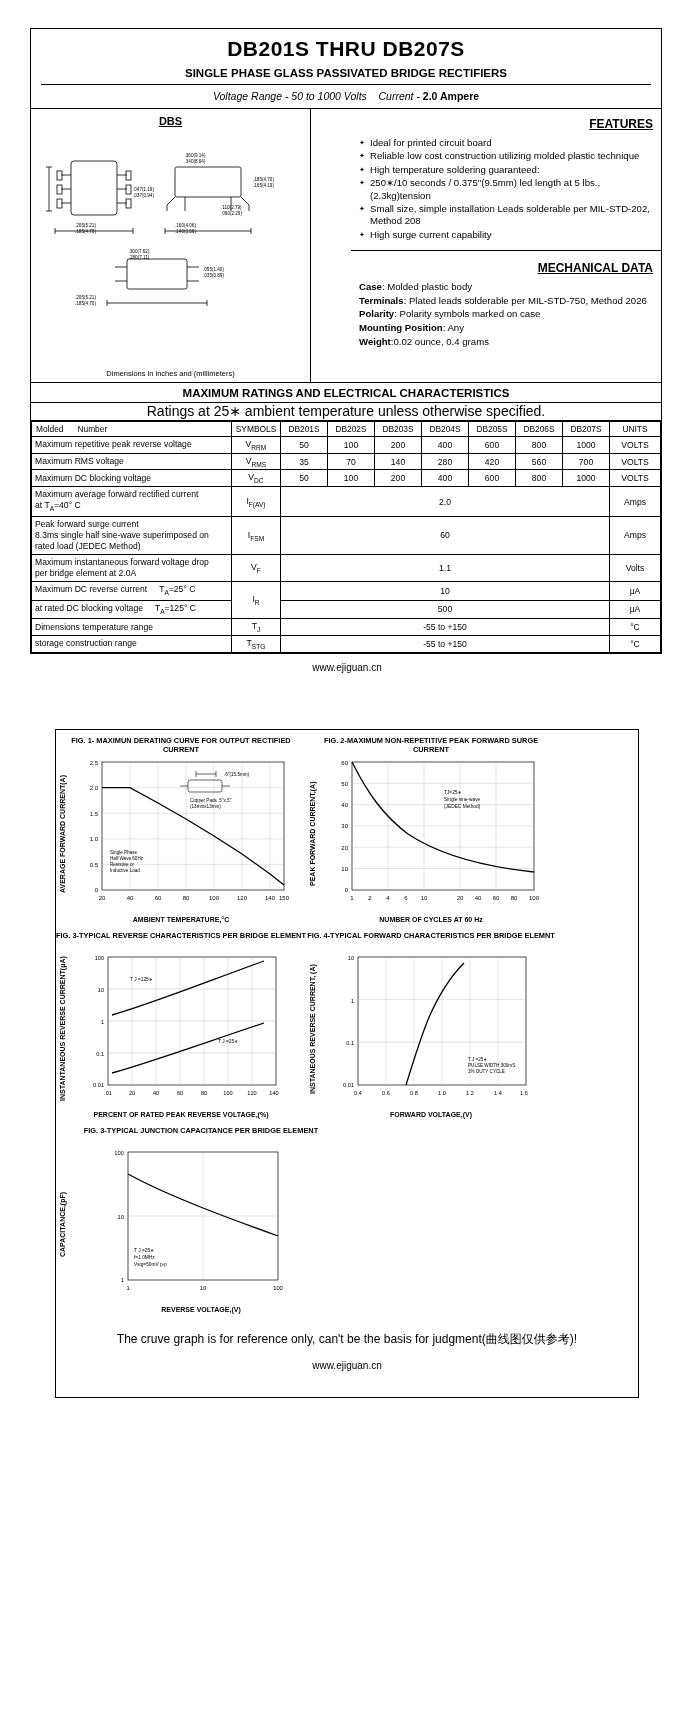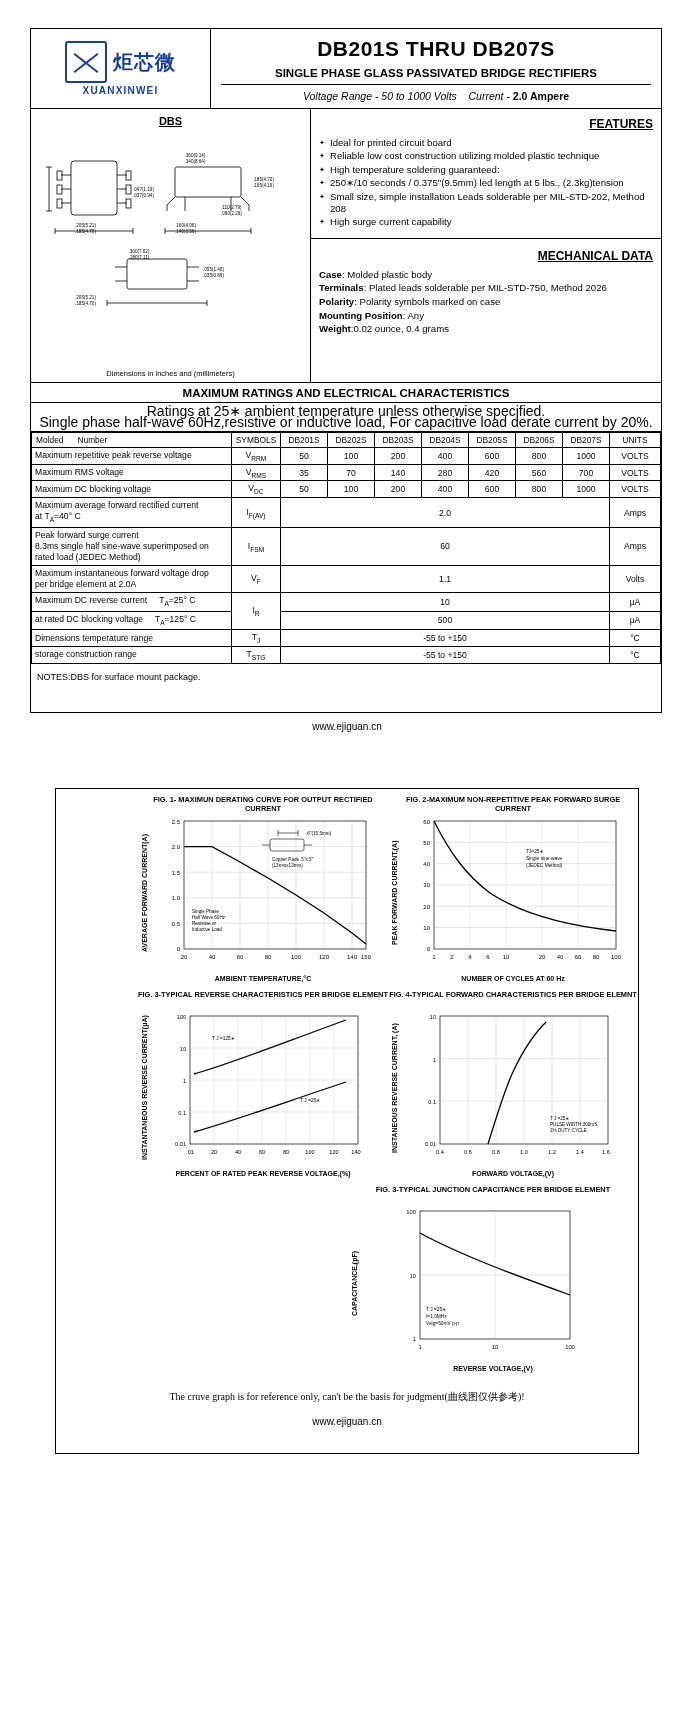--- a/index.html
+++ b/index.html
@@ -17,21 +17,21 @@
   .logo-mark:before{transform:rotate(38deg);}
   .logo-mark:after{transform:rotate(-38deg);}
   .logo-cn{font-size:20px;font-weight:bold;color:#1b3f8f;letter-spacing:1px;font-family:"DejaVu Sans",sans-serif;}
   .logo-en{font-size:10px;color:#1b3f8f;letter-spacing:1.2px;margin-top:2px;font-weight:bold;}
   .hdr-txt{flex:1;padding:8px 10px 6px 10px;text-align:center;}
   .ttl{font-size:21px;font-weight:bold;letter-spacing:.5px;}
   .sub1{font-size:11.5px;font-weight:bold;margin-top:6px;border-bottom:1px solid #000;padding-bottom:5px;}
   .sub2{font-size:10.5px;font-style:italic;margin-top:5px;}
   .sub2 b{font-style:normal;}
 
-  .mid{display:flex;border-bottom:1px solid #000;}
+  .mid{display:flex;border-bottom:1px solid #000;gap:40px;}
   .mid-left{width:280px;border-right:1px solid #000;box-sizing:border-box;padding:6px 4px 4px 4px;}
   .dbs-title{text-align:center;font-size:11px;font-weight:bold;text-decoration:underline;margin-bottom:4px;}
   .drawing{height:236px;position:relative;}
   .dim-note{text-align:center;font-size:7.5px;margin-top:2px;}
 
   .mid-right{flex:1;display:flex;flex-direction:column;}
   .feat{padding:6px 8px 8px 8px;border-bottom:1px solid #000;flex:0 0 auto;}
   .feat h3,.mech h3{text-align:right;font-size:12px;font-weight:bold;text-decoration:underline;margin:2px 0 6px 0;}
   .feat ul{margin:0;padding:0;list-style:none;}
   .feat li{font-size:9.6px;line-height:12.4px;padding-left:11px;position:relative;margin-bottom:1px;}
@@ -51,50 +51,41 @@
   table.main td.unit{text-align:center;width:44px;}
   table.main tr.head td{text-align:center;font-weight:normal;font-size:8.4px;}
   table.main tr.head td.catalog{text-align:left;padding-left:4px;}
   sub{font-size:6.6px;}
   .notes{font-size:9px;padding:8px 6px 30px 6px;}
   .url{text-align:center;font-size:10px;margin:8px 0 0 0;}
 
   
   .sheet2{margin:56px 55px 0 55px;border:1px solid #000;width:584px;box-sizing:border-box;padding-bottom:10px;}
   .s2-title{text-align:center;font-size:12.4px;font-weight:bold;padding:12px 0 10px 0;letter-spacing:.2px;}
-  .charts{display:flex;flex-wrap:wrap;justify-content:flex-end;}
+  .charts{display:flex;flex-wrap:wrap;justify-content:flex-start;}
   .chart{width:250px;margin:6px 0 2px 0;}
   .chart .cap{text-align:center;font-size:7.4px;font-weight:bold;line-height:9px;min-height:18px;}
   .plotwrap{display:flex;}
   .ylab{writing-mode:vertical-rl;transform:rotate(180deg);font-size:7px;font-weight:bold;text-align:center;width:12px;display:flex;align-items:center;justify-content:center;}
   .plotbox{flex:1;}
   .xlab{text-align:center;font-size:7px;font-weight:bold;margin-top:2px;}
   .chart.wide{width:290px;}
-  .footnote{text-align:center;font-size:10px;margin:16px 0 4px 0;font-family:Liberation Serif, serif;}
+  .footnote{text-align:center;font-size:12px;margin:16px 0 4px 0;}
   .url2{text-align:center;font-size:10px;margin:12px 0 16px 0;}
   svg{display:block;}
   text{font-family:"Liberation Sans",sans-serif;}
 </style>
 </head>
 <body>
 
 <div class="page">
 
   <div class="sheet1">
 
     <div class="hdr">
-      <div class="hdr-logo">
-        <div class="logo-wrap">
-          <div class="logo-row">
-            <span class="logo-mark"></span>
-            <span class="logo-cn">炬芯微</span>
-          </div>
-          <div class="logo-en">XUANXINWEI</div>
-        </div>
-      </div>
       <div class="hdr-txt">
         <div class="ttl">DB201S THRU DB207S</div>
         <div class="sub1">SINGLE PHASE GLASS PASSIVATED BRIDGE RECTIFIERS</div>
         <div class="sub2">
           <span>Voltage Range - 50 to 1000 Volts</span>
           &nbsp;&nbsp;
           <span>Current -</span>
           <b>2.0 Ampere</b>
         </div>
       </div>
@@ -173,21 +164,20 @@
           <p><b>Polarity</b><span>: Polarity symbols marked on case</span></p>
           <p><b>Mounting Position</b><span>: Any</span></p>
           <p><b>Weight</b><span>:0.02 ounce, 0.4 grams</span></p>
         </div>
       </div>
     </div>
 
     <div class="ratings-hd">MAXIMUM RATINGS AND ELECTRICAL CHARACTERISTICS</div>
     <div class="ratings-note">
       <div>Ratings at 25∗ ambient temperature unless otherwise specified.</div>
-      <div>Single phase half-wave 60Hz,resistive or inductive load, For capacitive load derate current by 20%.</div>
     </div>
 
     <table class="main">
       <tbody>
           <tr class="head">
         <td class="catalog">
           <span>Molded</span>&nbsp;&nbsp;&nbsp;&nbsp;&nbsp;&nbsp;<span>Number</span>
         </td>
         <td class="sym">SYMBOLS</td>
         <td class="val">DB201S</td>
@@ -281,21 +271,20 @@
 
       <tr>
         <td class="lbl">storage construction range</td>
         <td class="sym">T<sub>STG</sub></td>
         <td class="val" colspan="7">-55 to +150</td>
         <td class="unit">°C</td>
       </tr>
     </tbody>
       </table>
 
-    <div class="notes">NOTES:DBS for surface mount package.</div>
   </div>
 
   <div class="url">www.ejiguan.cn</div>
 
   <div class="sheet2">
 
     <div class="charts">
 
       <div class="chart">
         <div class="cap">FIG. 1- MAXIMUN DERATING CURVE FOR OUTPUT RECTIFIED CURRENT</div>

